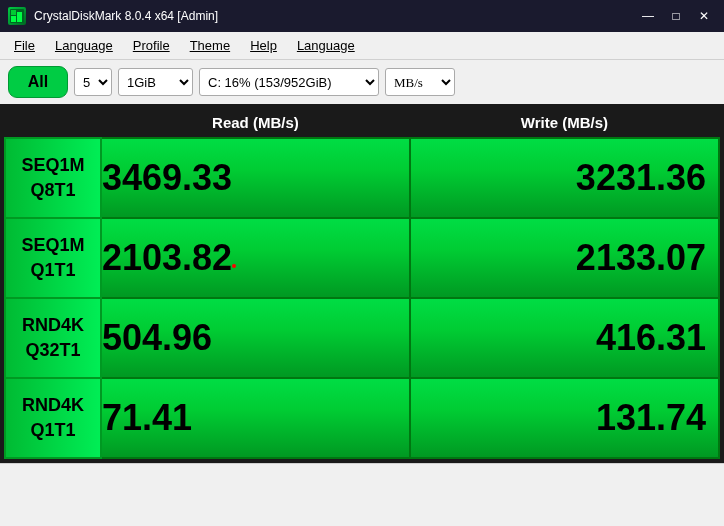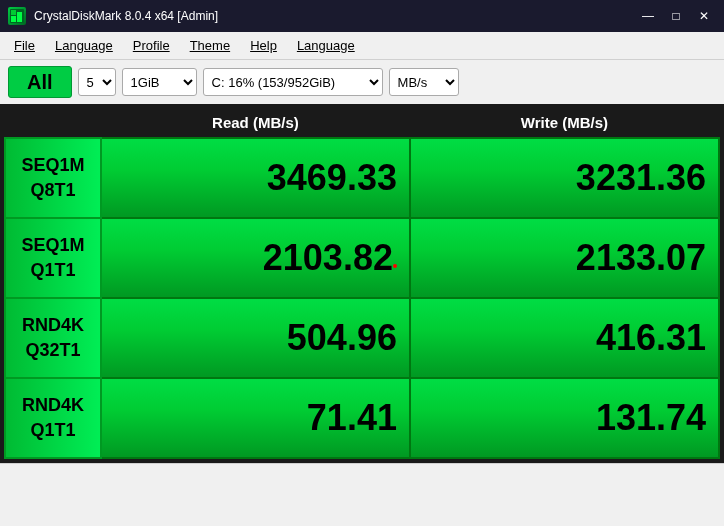--- a/index.html
+++ b/index.html
@@ -86,42 +86,43 @@
       display: flex;
       align-items: center;
       padding: 6px 8px;
       gap: 6px;
       height: 44px;
     }
     .all-btn {
       background: #00cc44;
       color: #000;
       font-weight: bold;
-      font-size: 20px;
+      font-size: 16px;
       border: 1px solid #009933;
-      border-radius: 3px;
+      border-radius: 9px;
       padding: 4px 18px;
       cursor: pointer;
       height: 32px;
       min-width: 60px;
     }
     .toolbar-select {
       height: 28px;
       border: 1px solid #aaa;
       border-radius: 3px;
       background: white;
       font-size: 13px;
       padding: 0 4px;
       cursor: pointer;
     }
     .drive-select {
       min-width: 180px;
     }
     .unit-select {
       min-width: 70px;
+      font-family: Liberation Serif, serif;
     }
 
     
     .main {
       background: #1a1a1a;
       padding: 4px;
       margin: 0;
     }
 
     
@@ -150,21 +151,20 @@
       font-size: 18px;
       text-align: center;
       padding: 4px 8px;
       width: 90px;
       border: 2px solid #009922;
       line-height: 1.4;
     }
 
     .read-cell {
       background: linear-gradient(to bottom, #00dd44 0%, #00cc33 40%, #009922 100%);
-      text-align: right;
       padding-right: 12px;
       font-size: 36px;
       font-weight: bold;
       color: #000;
       border: 2px solid #007711;
       vertical-align: middle;
     }
 
     .write-cell {
       background: linear-gradient(to bottom, #00dd44 0%, #00cc33 40%, #009922 100%);

